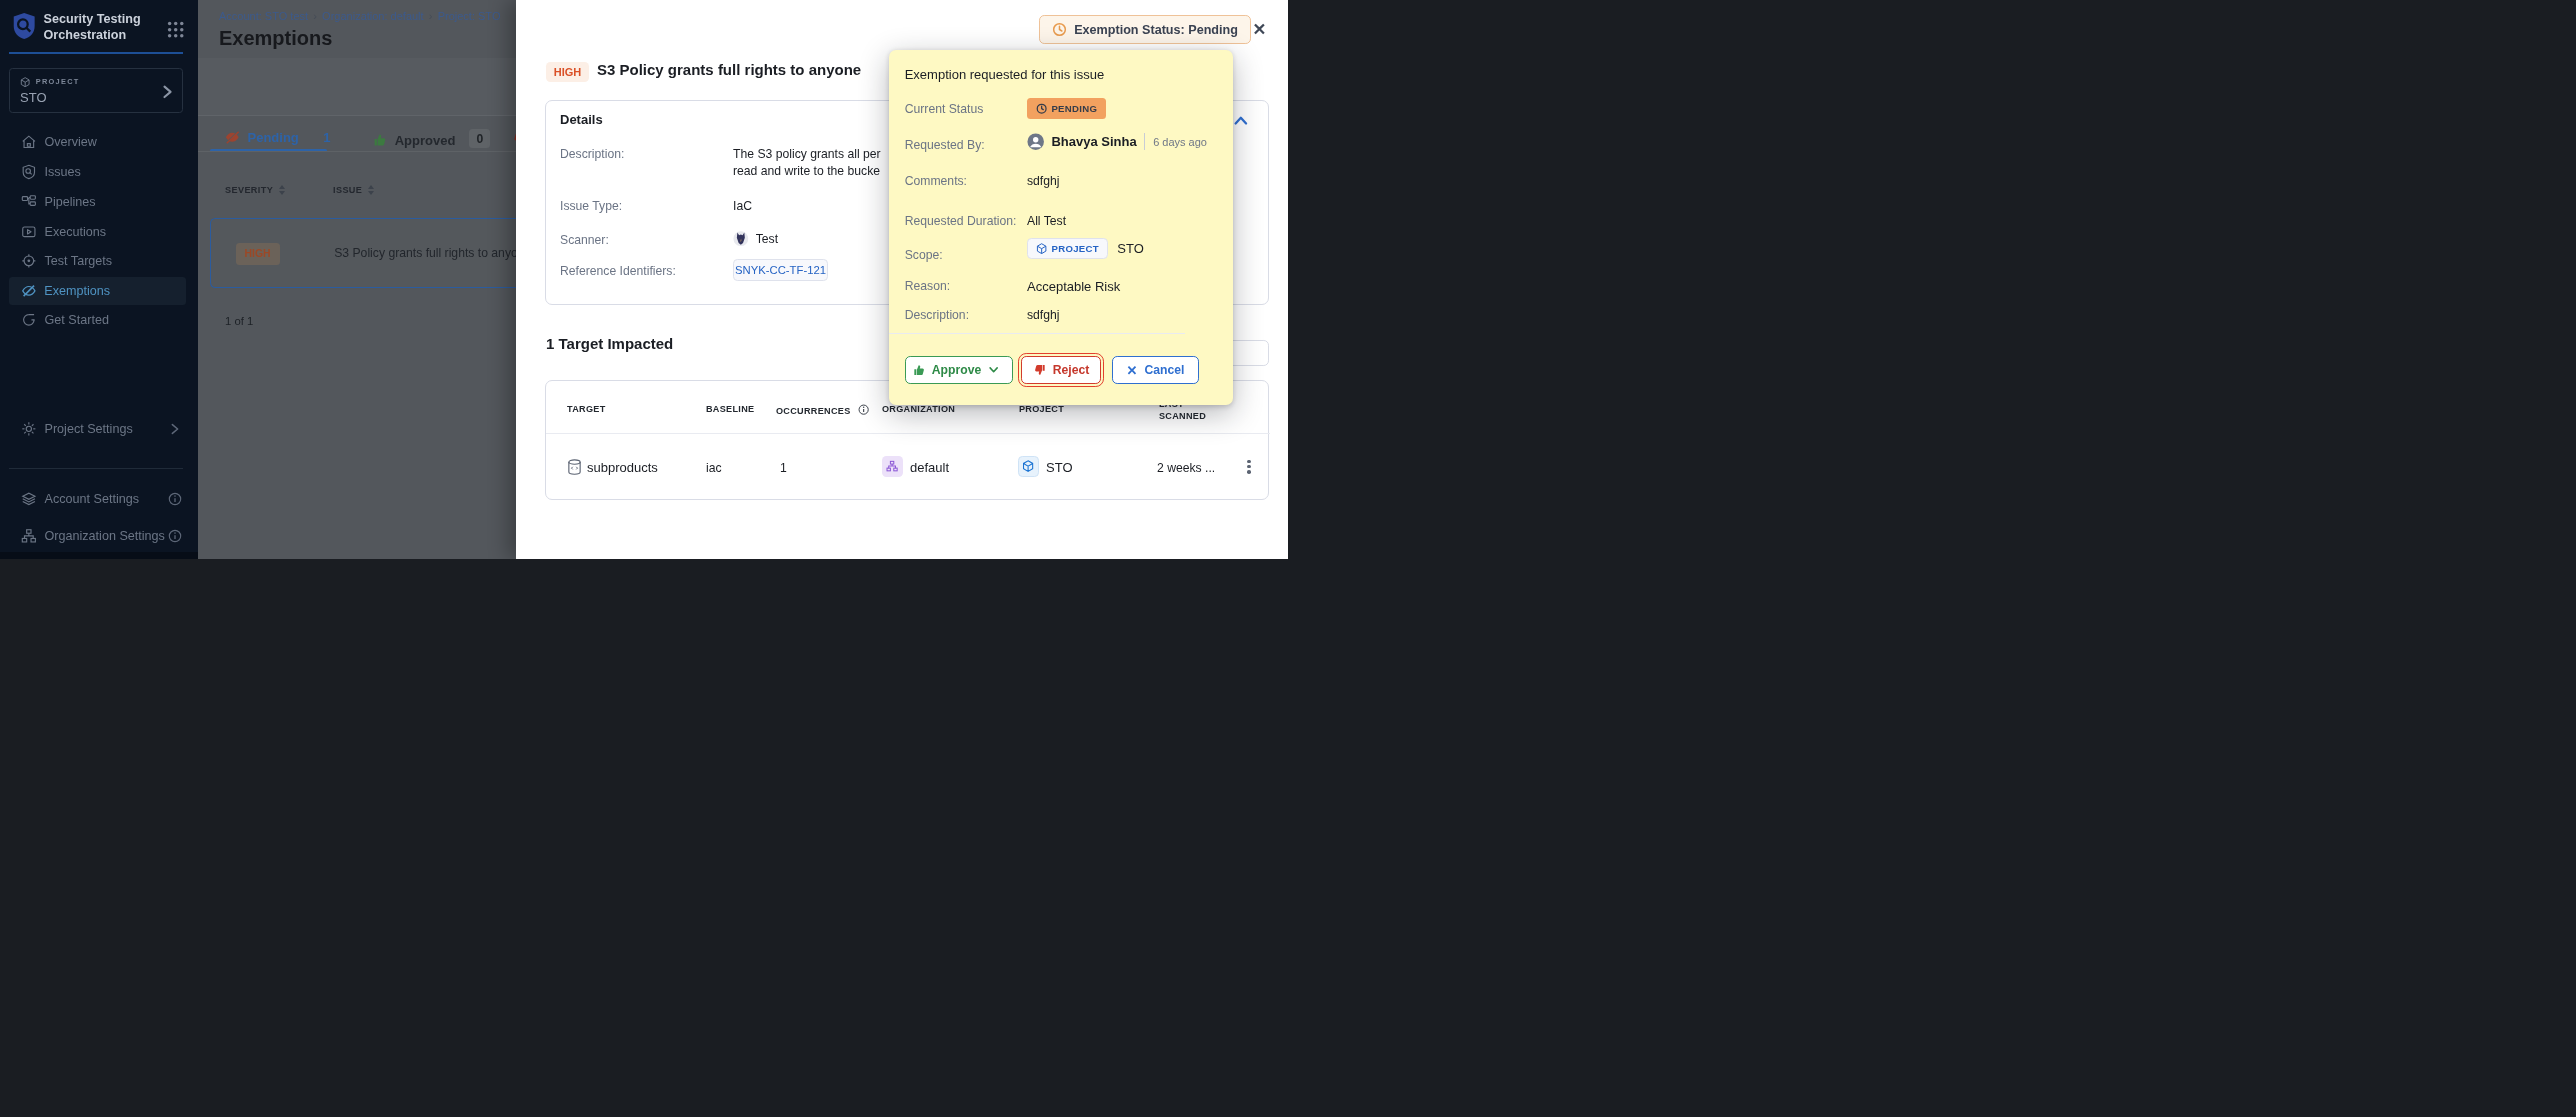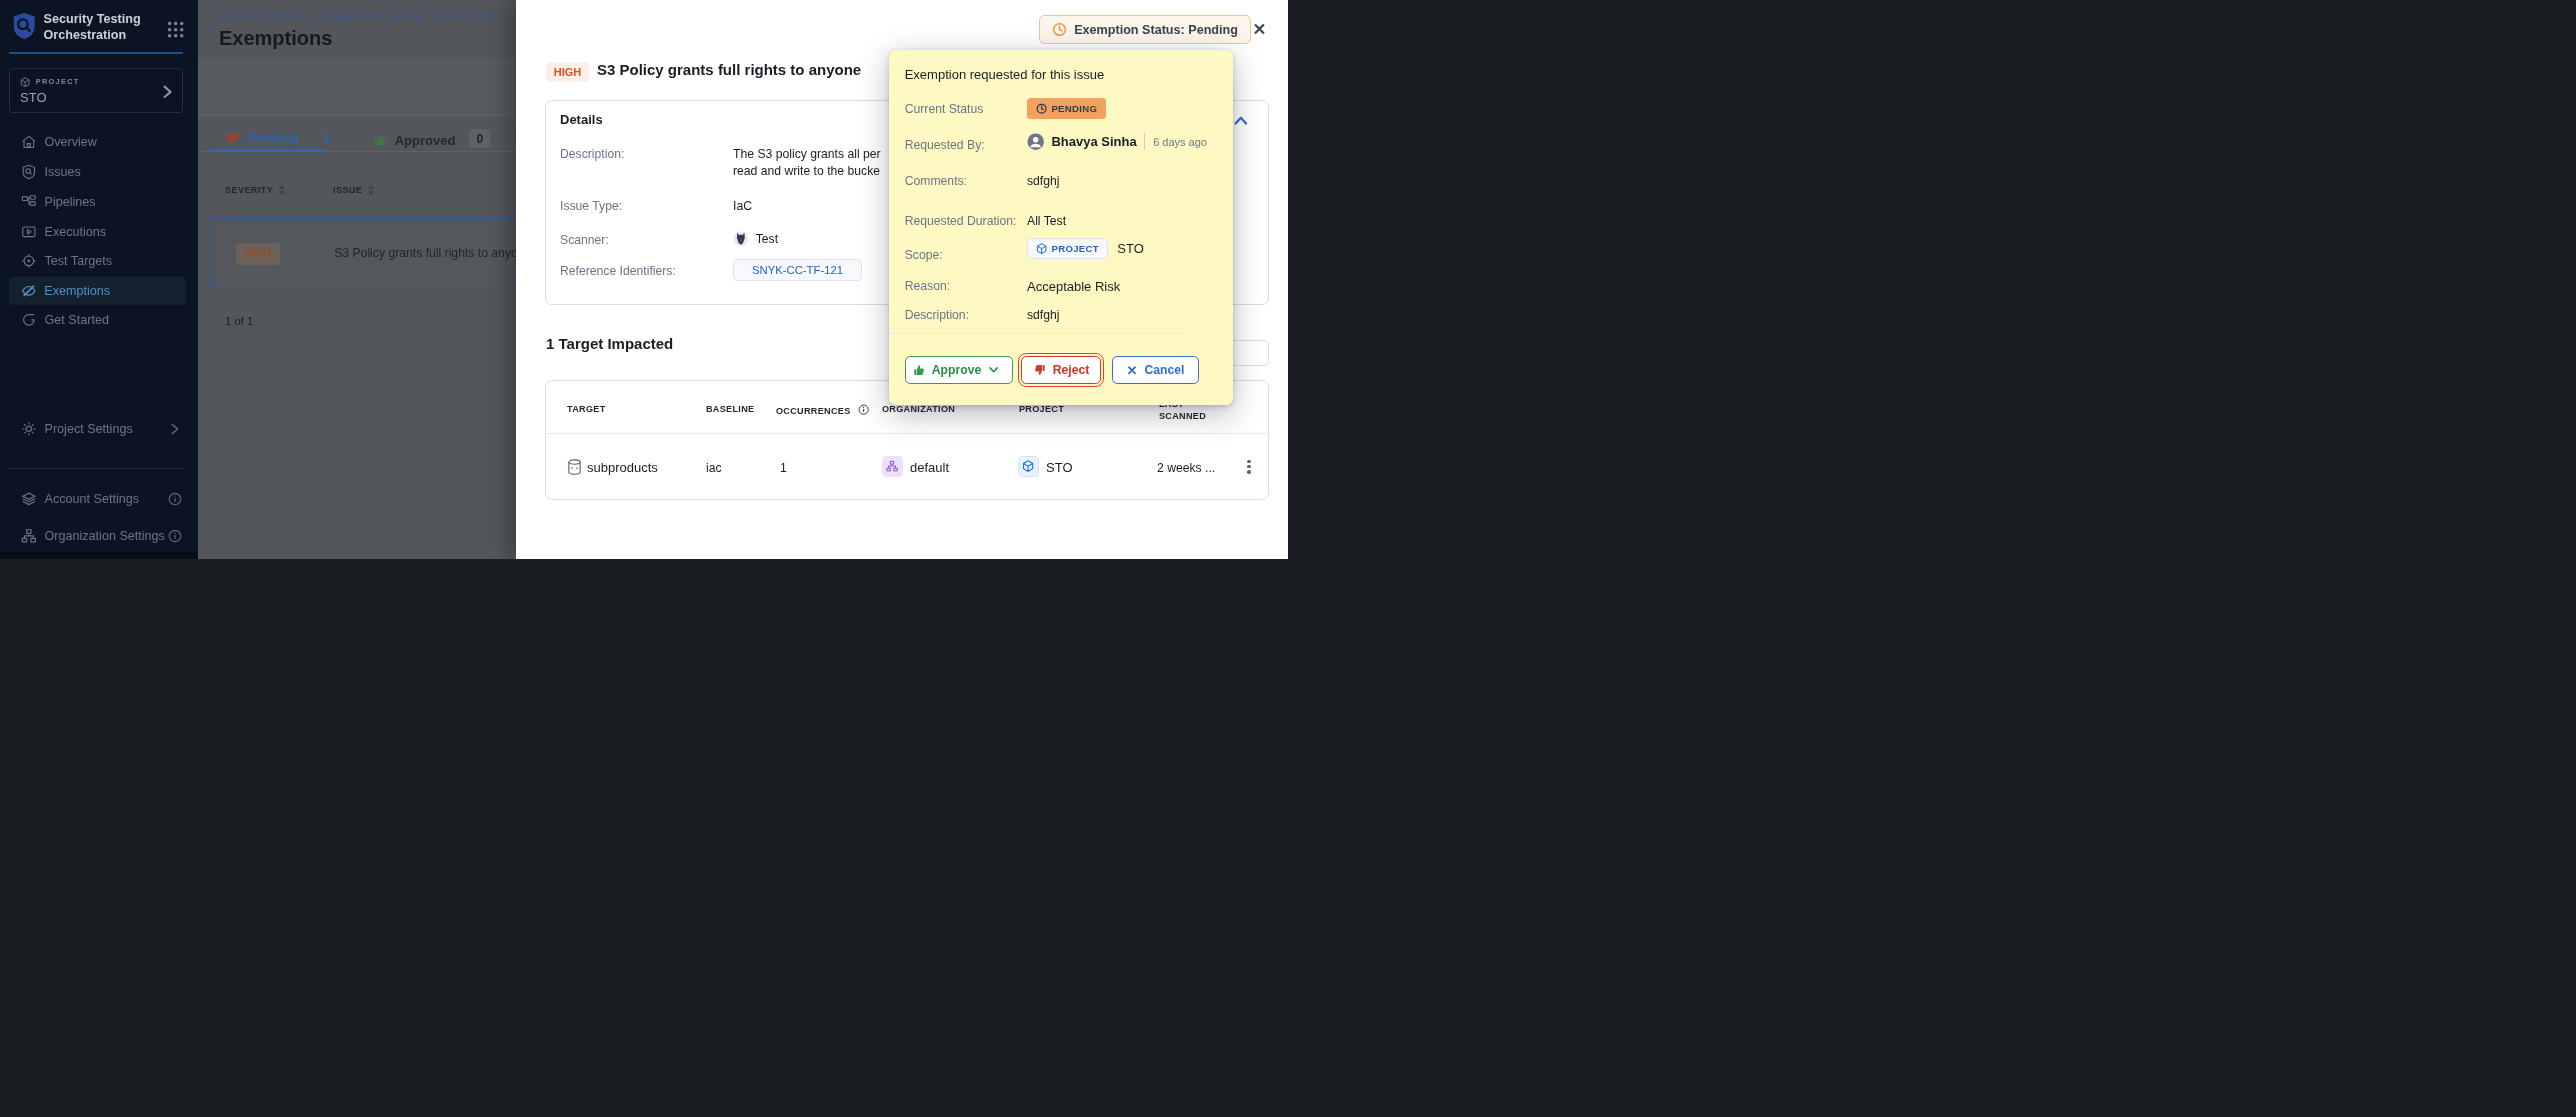--- a/index.html
+++ b/index.html
@@ -60,21 +60,21 @@
   .panel-title { position:absolute; left:81px; top:61px; font-size:15px; font-weight:700; color:#1b1e24; }
   .status-pill { position:absolute; left:523px; top:15px; height:29px; padding:0 12.2px; background:#fdf5ea; border:0.9px solid #efc298; border-radius:5.2px; display:flex; align-items:center; cursor:pointer; }
   .status-pill .txt { margin-left:7px; font-size:12.6px; font-weight:600; color:#3a4252; }
   .close-x { position:absolute; left:734px; top:20px; width:19px; height:19px; color:#3e4756; font-size:16.5px; font-weight:700; text-align:center; line-height:19px; cursor:pointer; }
   .card { position:absolute; background:#fff; border:0.9px solid #d9dce6; border-radius:7px; }
   .details-card { left:29px; top:100px; width:724px; height:205px; }
   .card-collapse { position:absolute; right:19px; top:12.2px; width:15.7px; height:15.7px; color:#2f6fd0; cursor:pointer; }
   .details-heading { position:absolute; left:14px; top:11.3px; font-size:13px; font-weight:700; color:#1b1e24; }
   .d-label { position:absolute; left:14px; font-size:12.2px; color:#6b7485; }
   .d-value { position:absolute; left:187px; font-size:12.2px; color:#1b1e24; }
-  .ref-chip { position:absolute; left:187px; top:158px; height:22px; padding:0 18px; background:#f7f8fc; border:0.9px solid #dfe2ec; border-radius:4.4px; color:#2563c4; font-size:11.3px; display:flex; align-items:center; cursor:pointer; }
+  .ref-chip { position:absolute; left:187px; top:158px; height:22px; padding:0 1px; background:#f7f8fc; border:0.9px solid #dfe2ec; border-radius:4.4px; color:#2563c4; font-size:11.3px; display:flex; align-items:center; cursor:pointer; }
   .scanner-row { position:absolute; left:187px; top:129px; display:flex; align-items:center; font-size:12.2px; color:#1b1e24; }
   .targets-heading { position:absolute; left:30px; top:335px; font-size:15px; font-weight:700; color:#1b1e24; }
   .search-stub { position:absolute; left:528px; top:340px; width:225px; height:26px; border:0.9px solid #d9dce6; border-radius:5.2px; background:#fff; }
   .targets-card { left:29px; top:380px; width:724px; height:120px; }
   .t-hdr { position:absolute; top:22.6px; font-size:9.1px; font-weight:700; letter-spacing:0.3px; color:#23282f; }
   .t-hdr-rule { position:absolute; left:0; top:52px; width:724px; height:0.9px; background:#e9ebf1; }
   .t-cell { position:absolute; font-size:12.2px; color:#1b1e24; }
   .chip-sq { position:absolute; width:21px; height:21px; border-radius:4.4px; display:flex; align-items:center; justify-content:center; }
   .kebab { position:absolute; left:696px; top:77px; width:14px; height:19px; color:#5b6372; cursor:pointer; text-align:center; }
   .kebab b { display:block; width:3.5px; height:3.5px; border-radius:50%; background:#5b6372; margin:1.7px auto; }

